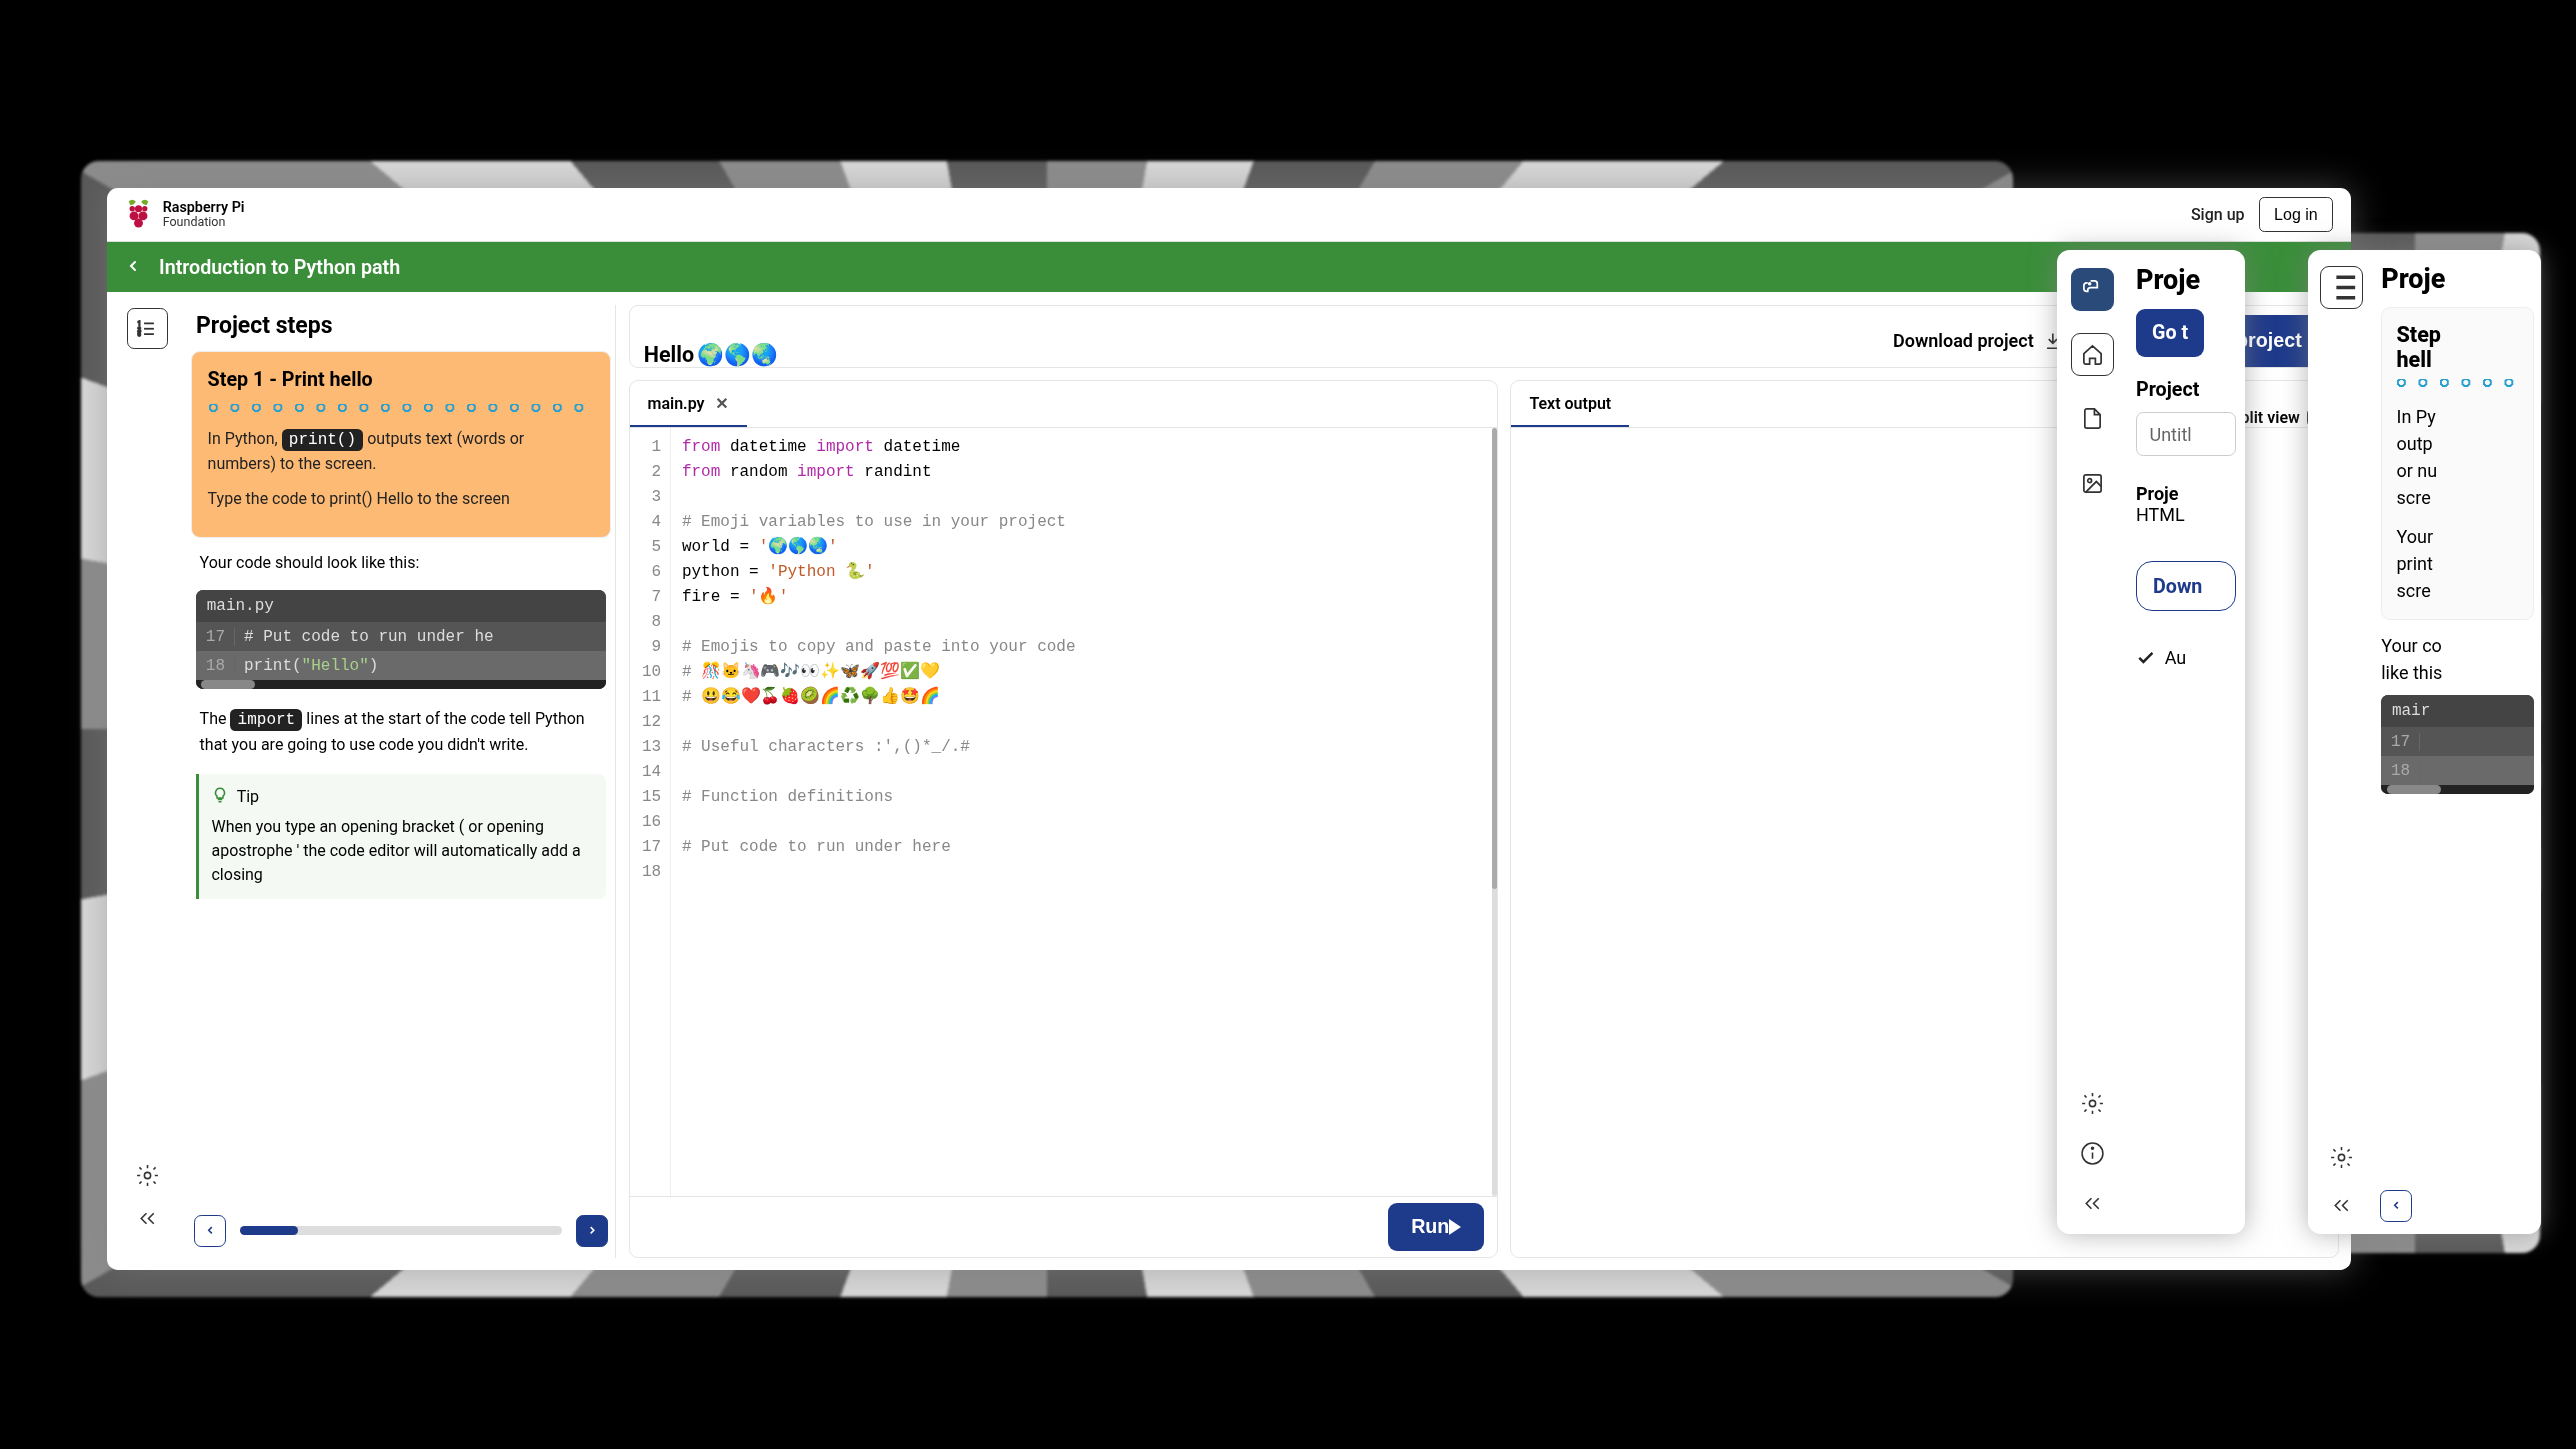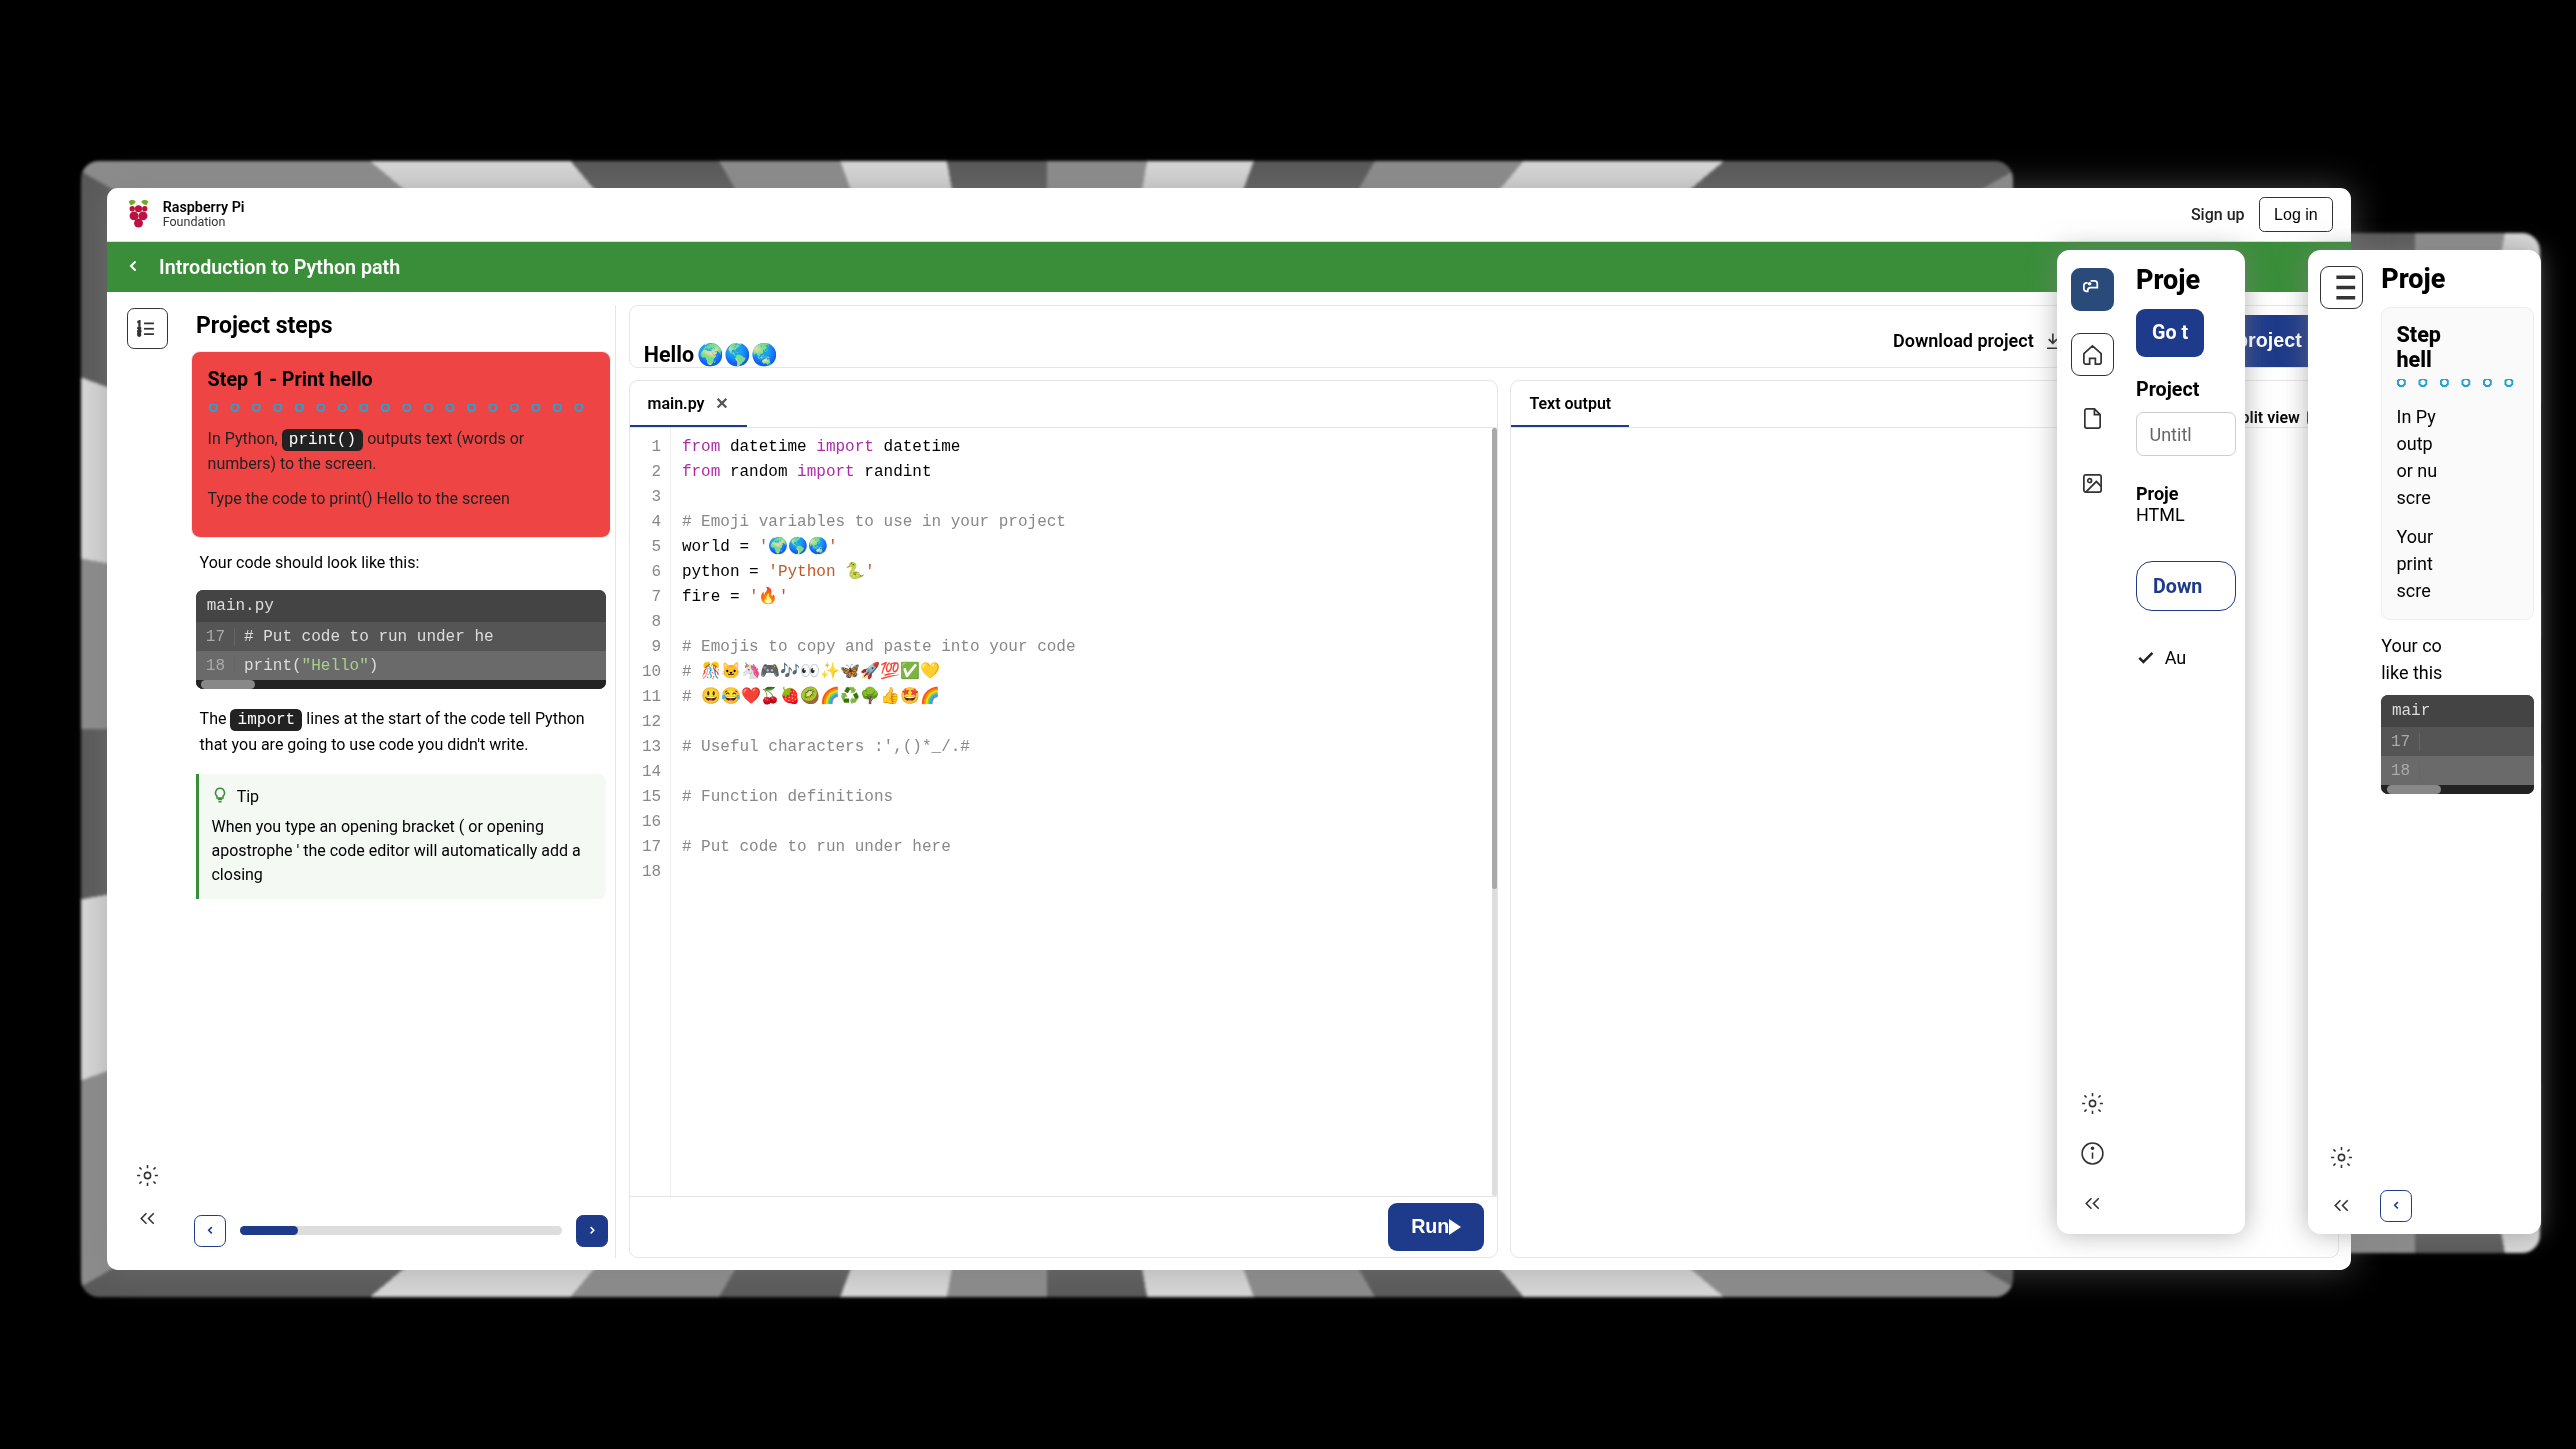--- a/index.html
+++ b/index.html
@@ -117,21 +117,21 @@
   border-right: 0.9px solid #e5e5e5;
   position: relative;
 }
 .steps-title { font-size: 23px; font-weight: 700; padding: 7.2px 9px 12.5px 9px; }
 .steps-content {
   flex: 1;
   overflow-y: auto;
   padding: 0 3.6px 0 3.6px;
 }
 .card {
-  background: #ef4444;
+  background: #fdba74;
   border: 0.9px solid #eee;
   border-radius: 9px;
   padding: 16px;
   margin-bottom: 14.3px;
 }
 .card-title { font-size: 19.7px; font-weight: 700; margin-bottom: 12.5px; }
 .wavy {
   height: 9px;
   background: repeating-linear-gradient(90deg, transparent 0 5.4px, transparent 5.4px 10.7px);
   position: relative;

